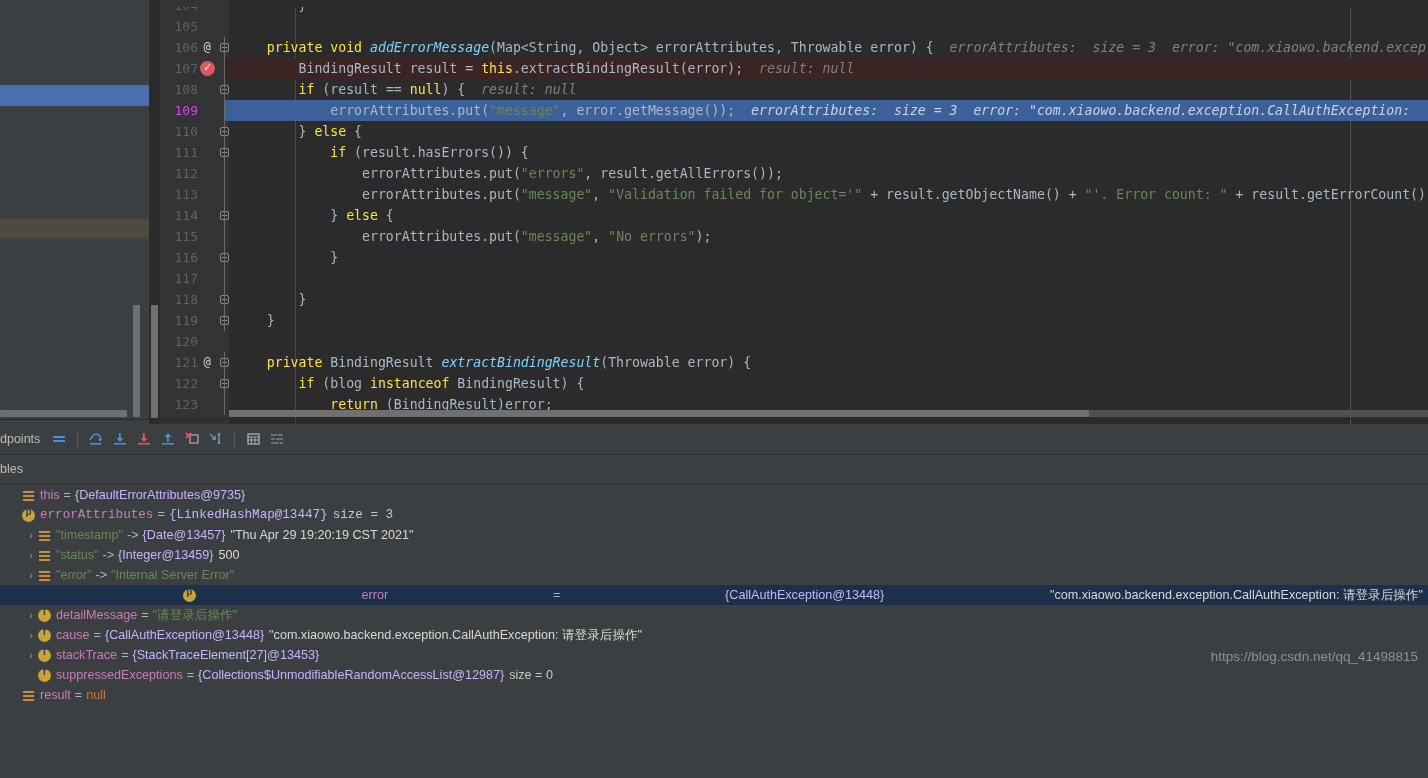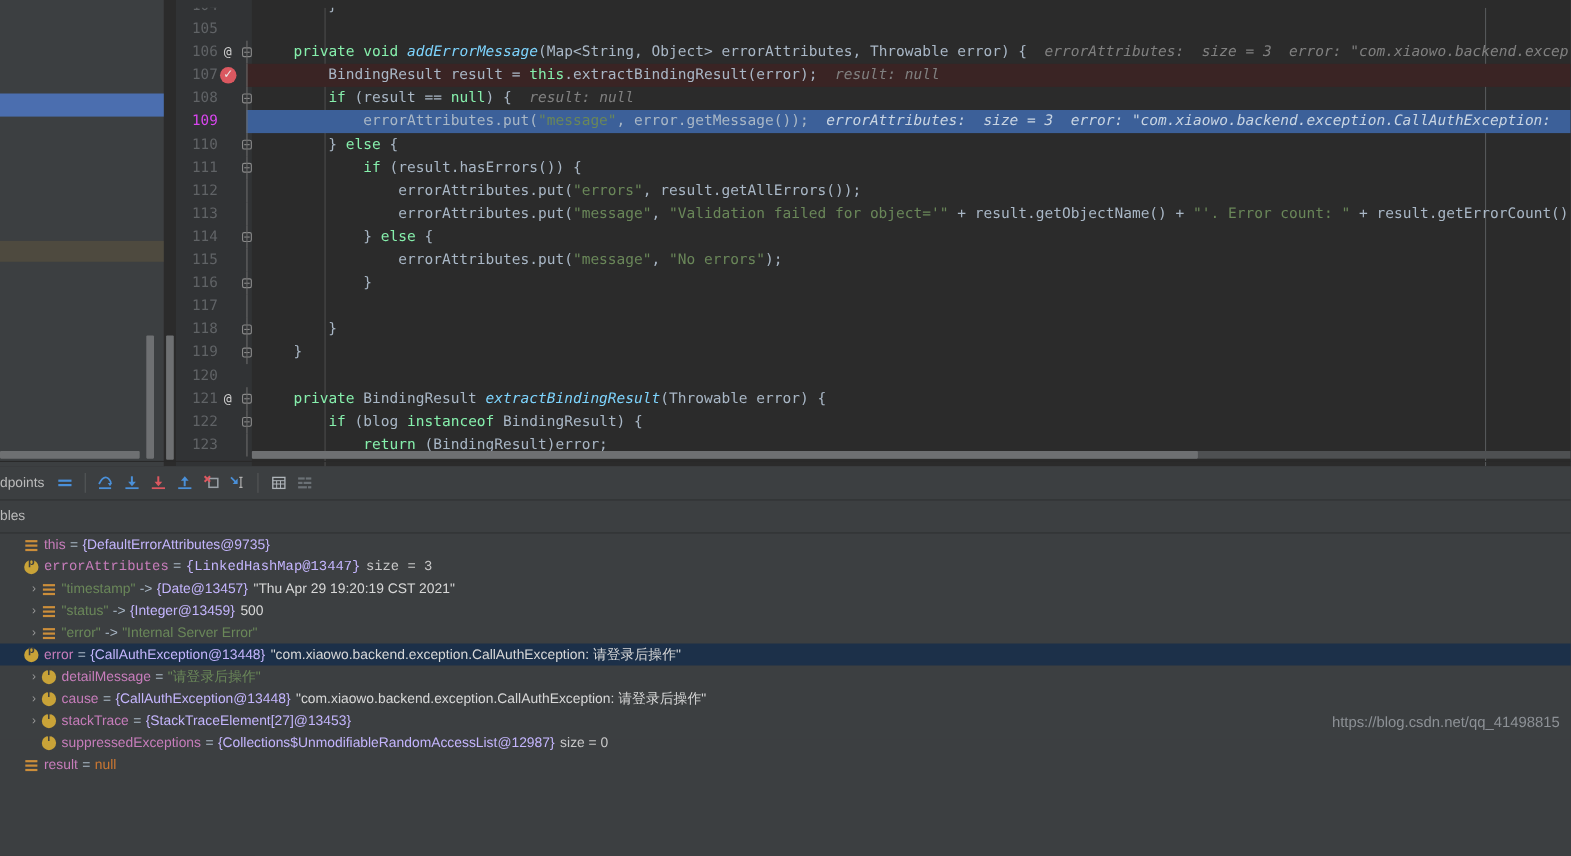--- a/index.html
+++ b/index.html
@@ -100,21 +100,21 @@
     position: absolute; left: 75px; top: 0; white-space: pre;
   }
   
   .rowbg {
     position: absolute; left: 0; top: 0; height: 21px; width: 1270px;
   }
   .rowbg.bp-row  { background: #3a2424; left: 64px; width: 1206px; }
   .rowbg.cur-row { background: #3c6099; left: 64px; width: 1206px; }
 
   
-  .kw   { color: #86efac; }
+  .kw   { color: #fde047; }
   .str  { color: #6a8759; }
   .fn   { color: #7dd3fc; font-style: italic; }
   .txtd { color: #a9b7c6; }
   .hint { color: #808080; font-style: italic; }
   .hint-on-sel { color: #c8d4e2; font-style: italic; }
 
   .indent-guide {
     position: absolute; top: 0; width: 1px; height: 424px; background: #4b4b4b;
   }
   .right-guide {
@@ -164,21 +164,21 @@
     position: absolute; left: 0; top: 7px; color: #bbbbbb; font-size: 12.5px;
   }
   .vars-list {
     position: absolute; left: 0; top: 61px; width: 1428px; height: 293px;
     font-size: 12.6px;
   }
   .vrow {
     position: relative; height: 20px; white-space: nowrap;
     display: flex; align-items: center; color: #bbbbbb;
   }
-  .vrow.selected { background: #1c3049; }
+  .vrow.selected { background: #1c3049; justify-content: space-between; }
   .arrow {
     display: inline-block; width: 14px; text-align: center;
     color: #9a9a9a; font-size: 11px; flex: 0 0 14px;
   }
   .arrow.empty { color: transparent; }
   .vicon {
     position: relative; display: inline-block; width: 13px; height: 11px;
     flex: 0 0 13px; margin-right: 5px;
   }
   .vicon.list::before, .vicon.list::after {

